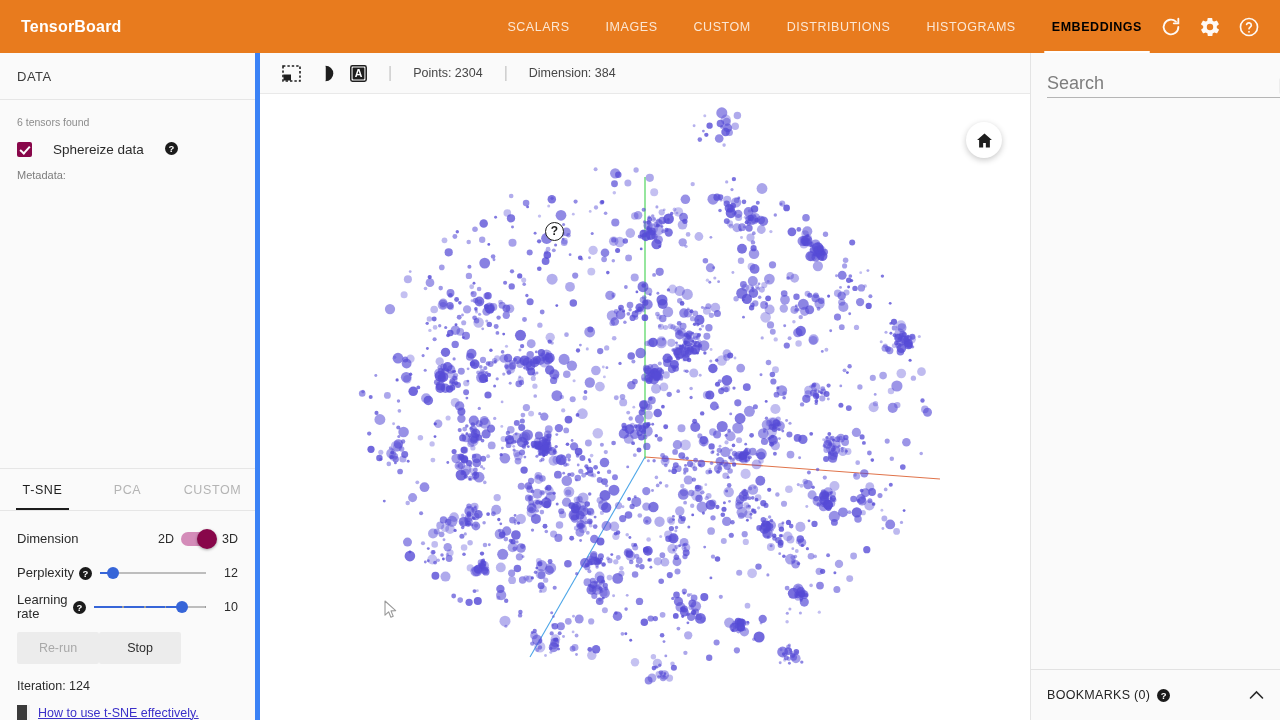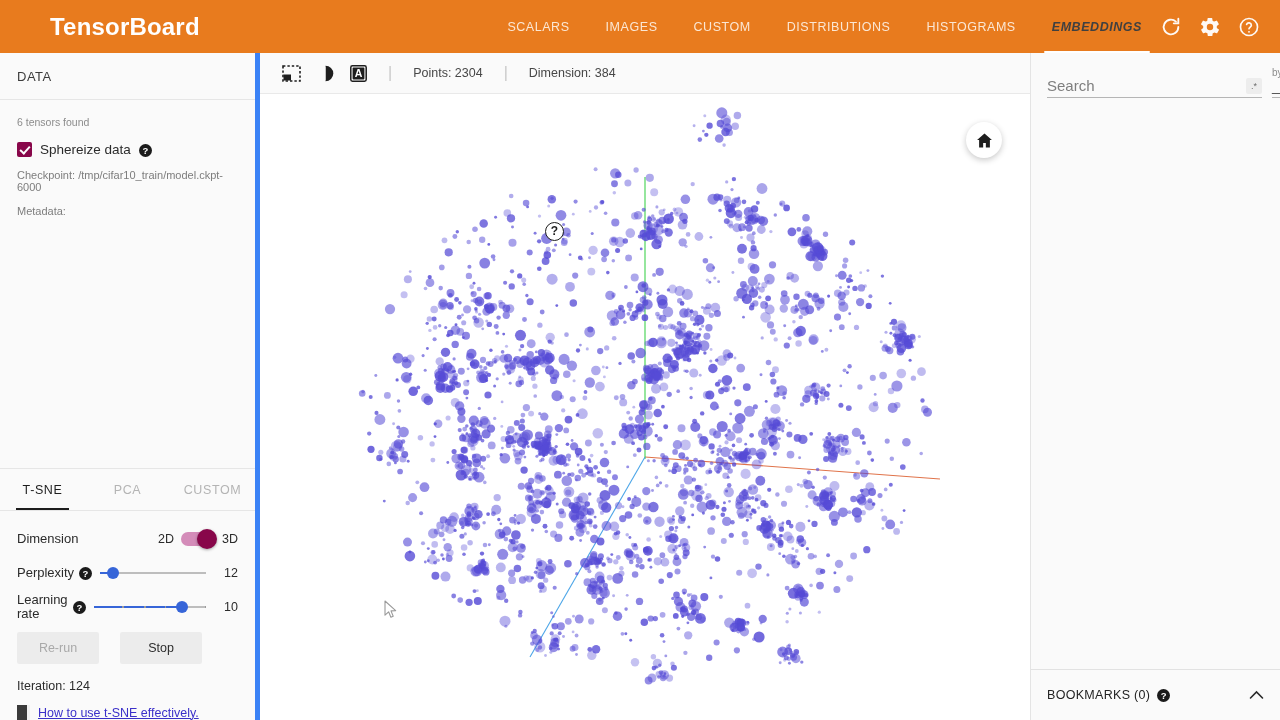--- a/index.html
+++ b/index.html
@@ -10,29 +10,29 @@
   }
   #app { position: relative; width: 1280px; height: 720px; display: flex; flex-direction: column; }
 
   
   .topbar {
     height: 53px; background: #e87b1e; flex: 0 0 53px;
     display: flex; align-items: stretch; position: relative; color: #fff;
   }
   .brand {
     display: flex; align-items: center; padding: 0 0 0 21px;
-    font-size: 24px; font-weight: bold; letter-spacing: .2px; width: 260px; margin-left: 29px;
+    font-size: 16px; font-weight: bold; letter-spacing: .2px; width: 260px;
   }
   .navtabs { display: flex; align-items: stretch; flex: 1; justify-content: flex-end; }
   .navtab {
     display: flex; align-items: center; padding: 0 18px;
     font-size: 12.5px; letter-spacing: .55px; color: #fbe7d4;
     position: relative; cursor: pointer; white-space: nowrap;
   }
-  .navtab.active { color: #404040; font-weight: bold; font-style: italic; }
+  .navtab.active { color: #000000; font-weight: bold; }
   .navtab.active::after {
     content: ""; position: absolute; left: 10px; right: 10px; bottom: 0;
     height: 2.5px; background: #fff; border-radius: 1px;
   }
   .topicons { display: flex; align-items: center; gap: 17px; padding-right: 20px; }
   .topicon { width: 22px; height: 22px; cursor: pointer; opacity: .96; }
   .topicon svg { display: block; }
 
   
   .body-row { flex: 1; display: flex; min-height: 0; }
@@ -53,21 +53,21 @@
   .select-row {
     display: flex; align-items: flex-end; justify-content: space-between;
     border-bottom: 1px solid #c4c4c4; padding-bottom: 3px; cursor: pointer;
   }
   .select-value { font-size: 15.5px; color: #272727; }
   .caret-down {
     width: 0; height: 0; border-left: 5px solid transparent;
     border-right: 5px solid transparent; border-top: 5px solid #8d8d8d;
     margin-bottom: 5px;
   }
-  .check-row { display: flex; align-items: flex-end; margin-top: 14px; gap: 8px; }
+  .check-row { display: flex; align-items: flex-start; margin-top: 14px; gap: 21px; }
   .checkbox {
     width: 15px; height: 15px; background: #88074a; border-radius: 2px;
     position: relative; flex: 0 0 15px; cursor: pointer;
   }
   .checkbox::after {
     content: ""; position: absolute; left: 4.5px; top: 1.5px;
     width: 4px; height: 8px; border: solid #fff; border-width: 0 2px 2px 0;
     transform: rotate(42deg);
   }
   .check-label { font-size: 13.5px; color: #2b2b2b; }
@@ -111,21 +111,21 @@
   }
   .slider-track .filled { position: absolute; left: 0; top: 0; height: 2px; background: #3665d8; }
   .slider-track .knob {
     position: absolute; width: 12px; height: 12px; border-radius: 50%;
     background: #3665d8; top: -5px; transform: translateX(-50%);
   }
   .slider-track .tick {
     position: absolute; width: 1.5px; height: 2px; background: #9b9b9b; top: 0;
   }
   .ctrl-value { font-size: 12.5px; color: #2b2b2b; width: 22px; text-align: right; }
-  .btn-row { display: flex; gap: 21px; margin-top: 10px; }
+  .btn-row { display: flex; gap: 0; margin-top: 10px; }
   .gbtn {
     background: #ececec; border: none; border-radius: 2px;
     font-size: 12.5px; font-family: inherit; padding: 9px 0;
     width: 82px; color: #2d2d2d; cursor: pointer;
   }
   .gbtn.disabled { color: #a9a9a9; }
   .iter-line { font-size: 12.5px; color: #2b2b2b; margin-top: 15px; }
   .link-row { display: flex; align-items: center; gap: 8px; margin-top: 12px; }
   .book-icon { width: 13px; height: 15px; }
   .tsne-link { font-size: 12.5px; color: #3b30c9; text-decoration: underline; cursor: pointer; }
@@ -163,21 +163,21 @@
   .rp-buttons { display: flex; gap: 7px; padding: 16px 15px 0 16px; }
   .rp-btn {
     flex: 1; background: #e6e6e6; border: none; border-radius: 3px;
     font-size: 11.5px; font-family: inherit; color: #9e9e9e;
     padding: 11px 2px; line-height: 14px; cursor: pointer;
   }
   .rp-search-row { display: flex; align-items: flex-end; padding: 14px 16px 0 16px; gap: 10px; }
   .search-field { flex: 1; position: relative; border-bottom: 1px solid #b5b5b5; display: flex; align-items: flex-end; padding-bottom: 3px; }
   .search-input {
     border: none; background: transparent; outline: none; flex: 1;
-    font-size: 15px; font-family: inherit; color: #333; padding: 0;
+    font-size: 18px; font-family: inherit; color: #333; padding: 0;
   }
   .search-input::placeholder { color: #7e7e7e; }
   .regex-btn {
     background: #ededed; border: none; border-radius: 2px; font-size: 9px;
     color: #6b6b6b; width: 16px; height: 16px; line-height: 16px;
     font-family: inherit; cursor: pointer; padding: 0; text-align: center;
   }
   .by-wrap { width: 62px; }
   .by-label { font-size: 10px; color: #8c8c8c; margin-bottom: 1px; }
   .by-select {
@@ -236,21 +236,20 @@
 
       <div class="data-section">
         <div class="tiny-label">6 tensors found</div>
 
         <div class="check-row">
           <span class="checkbox"></span>
           <span class="check-label">Sphereize data</span>
           <span class="qmark">?</span>
         </div>
 
-        <div class="meta-line">Checkpoint: /tmp/cifar10_train/model.ckpt-6000</div>
         <div class="meta-line">Metadata:</div>
       </div>
 
       <div class="proj-panel">
         <div class="proj-tabs">
             <div class="proj-tab active">T-SNE</div>
             <div class="proj-tab">PCA</div>
             <div class="proj-tab">CUSTOM</div>
           </div>
         <div class="proj-body">

